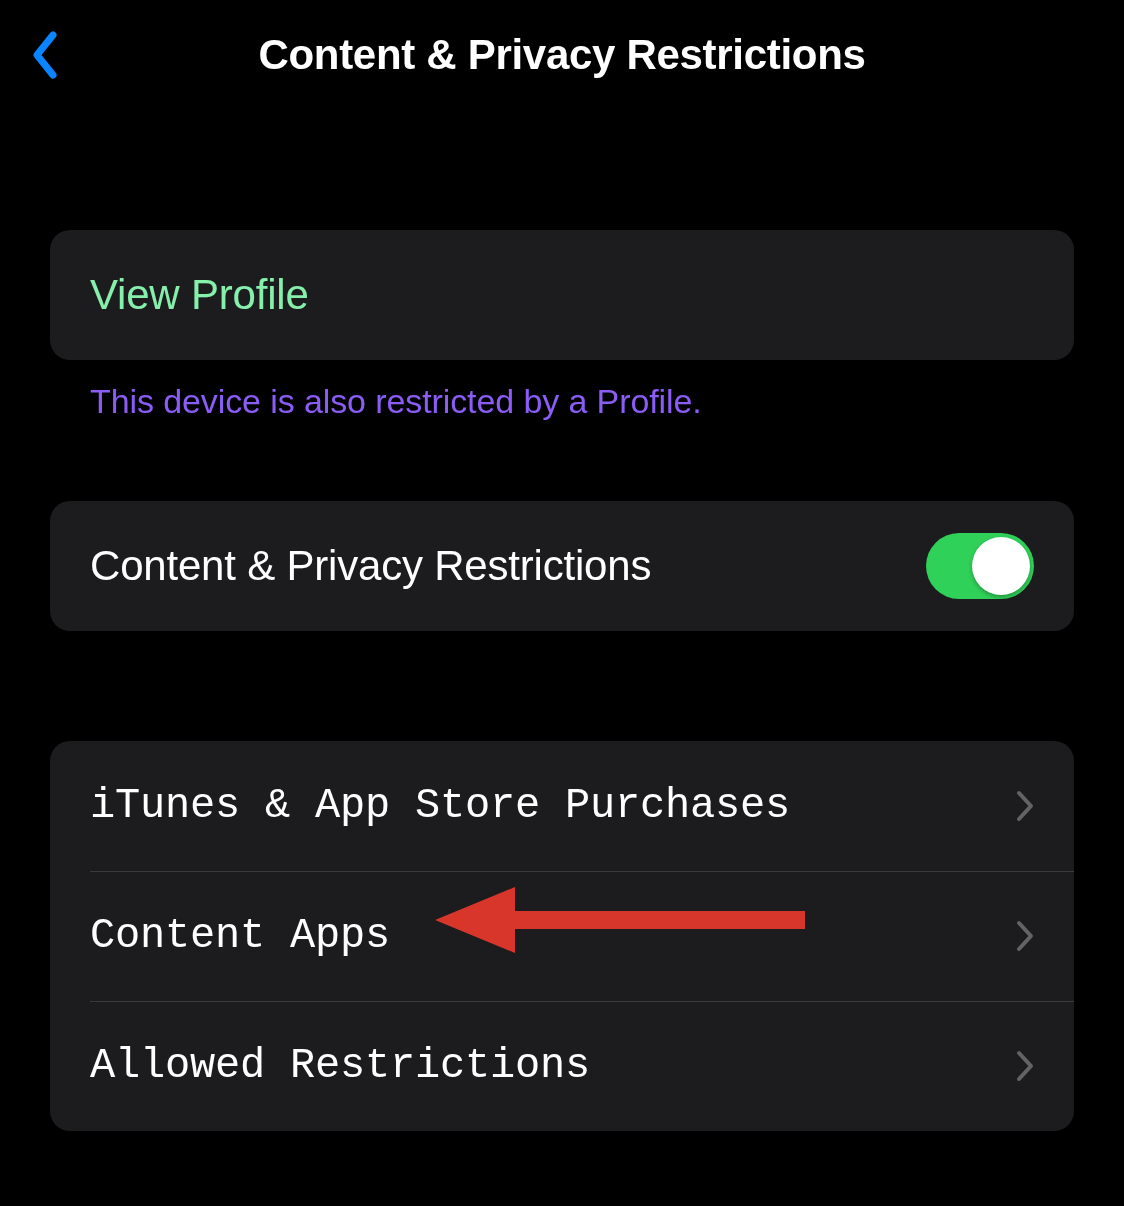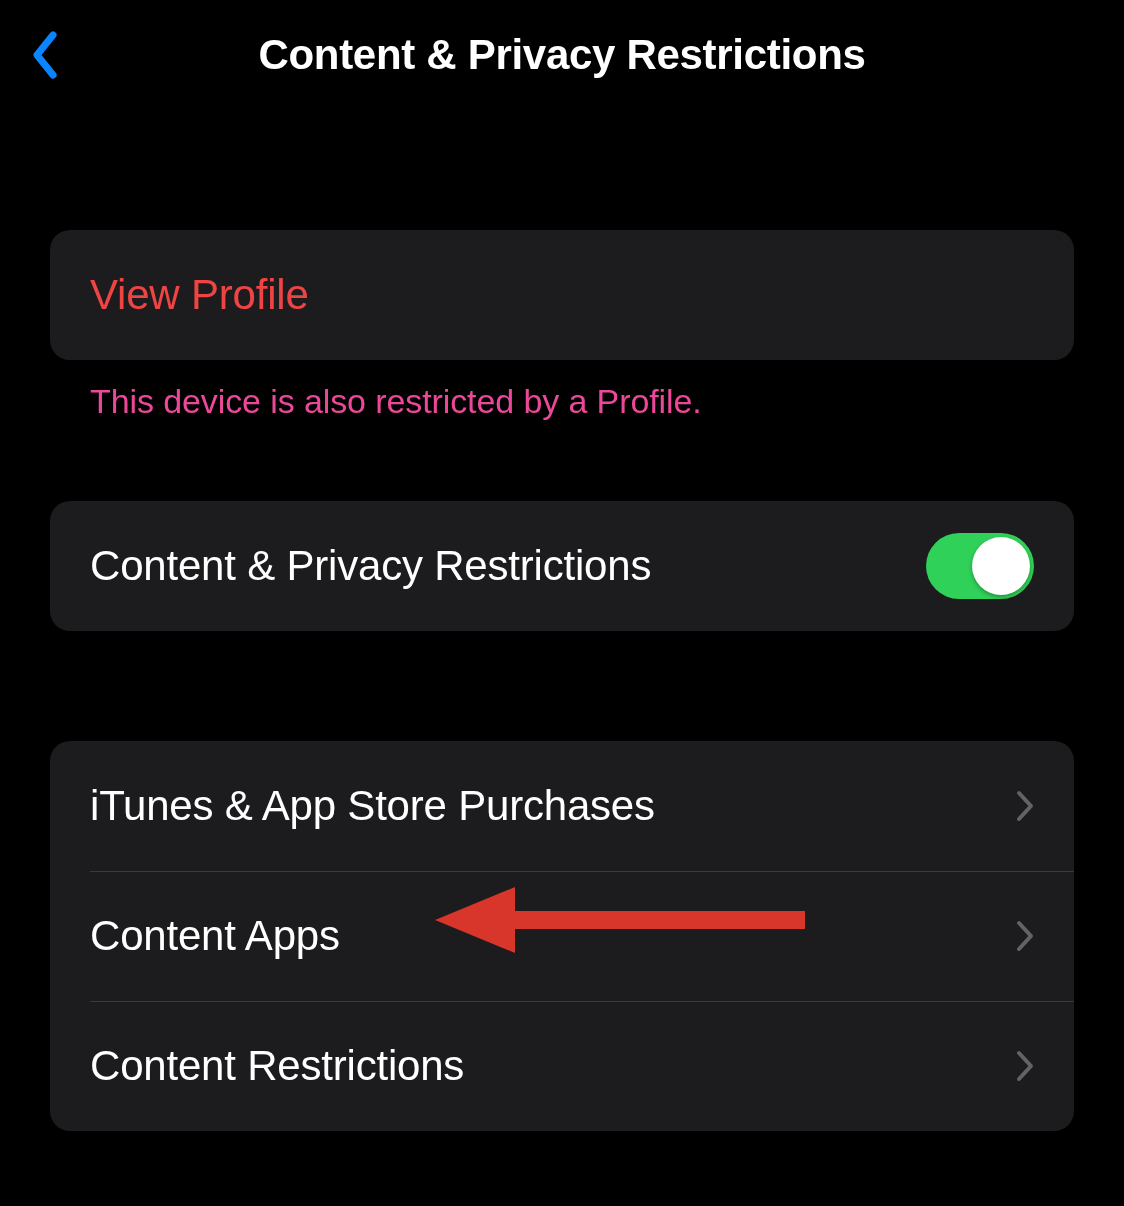--- a/index.html
+++ b/index.html
@@ -69,20 +69,21 @@
     .group-margin-top-large {
       margin-top: 120px;
     }
 
     .group-margin-top-medium {
       margin-top: 80px;
     }
 
     .group-margin-top-xlarge {
       margin-top: 110px;
+      font-family: Liberation Mono, monospace;
     }
 
     
     .row {
       display: flex;
       align-items: center;
       justify-content: space-between;
       min-height: 130px;
       padding: 0 40px;
       cursor: pointer;
@@ -90,37 +91,37 @@
     }
 
     .row-label {
       color: #ffffff;
       font-size: 42px;
       font-weight: 400;
       letter-spacing: -0.2px;
     }
 
     .row-label-link {
-      color: #ef4444;
+      color: #86efac;
     }
 
     
     .row + .row::before {
       content: "";
       position: absolute;
       top: 0;
       left: 40px;
       right: 0;
       height: 1px;
       background-color: #3a3a3c;
     }
 
     
     .group-footer {
-      color: #ec4899;
+      color: #8b5cf6;
       font-size: 34px;
       padding: 22px 40px 0 40px;
       letter-spacing: -0.1px;
     }
 
     
     .toggle {
       width: 108px;
       height: 66px;
       border-radius: 33px;
@@ -207,21 +208,21 @@
     </div>
     <div class="row">
       <span class="row-label">Content Apps</span>
       <span class="chevron">
         <svg viewBox="0 0 18 32" fill="none">
           <polyline points="3,3 15,16 3,29" stroke="#636366" stroke-width="4" stroke-linecap="round" stroke-linejoin="round"></polyline>
         </svg>
       </span>
     </div>
     <div class="row">
-      <span class="row-label">Content Restrictions</span>
+      <span class="row-label">Allowed Restrictions</span>
       <span class="chevron">
         <svg viewBox="0 0 18 32" fill="none">
           <polyline points="3,3 15,16 3,29" stroke="#636366" stroke-width="4" stroke-linecap="round" stroke-linejoin="round"></polyline>
         </svg>
       </span>
     </div>
   </div>
 
 </div>
 

